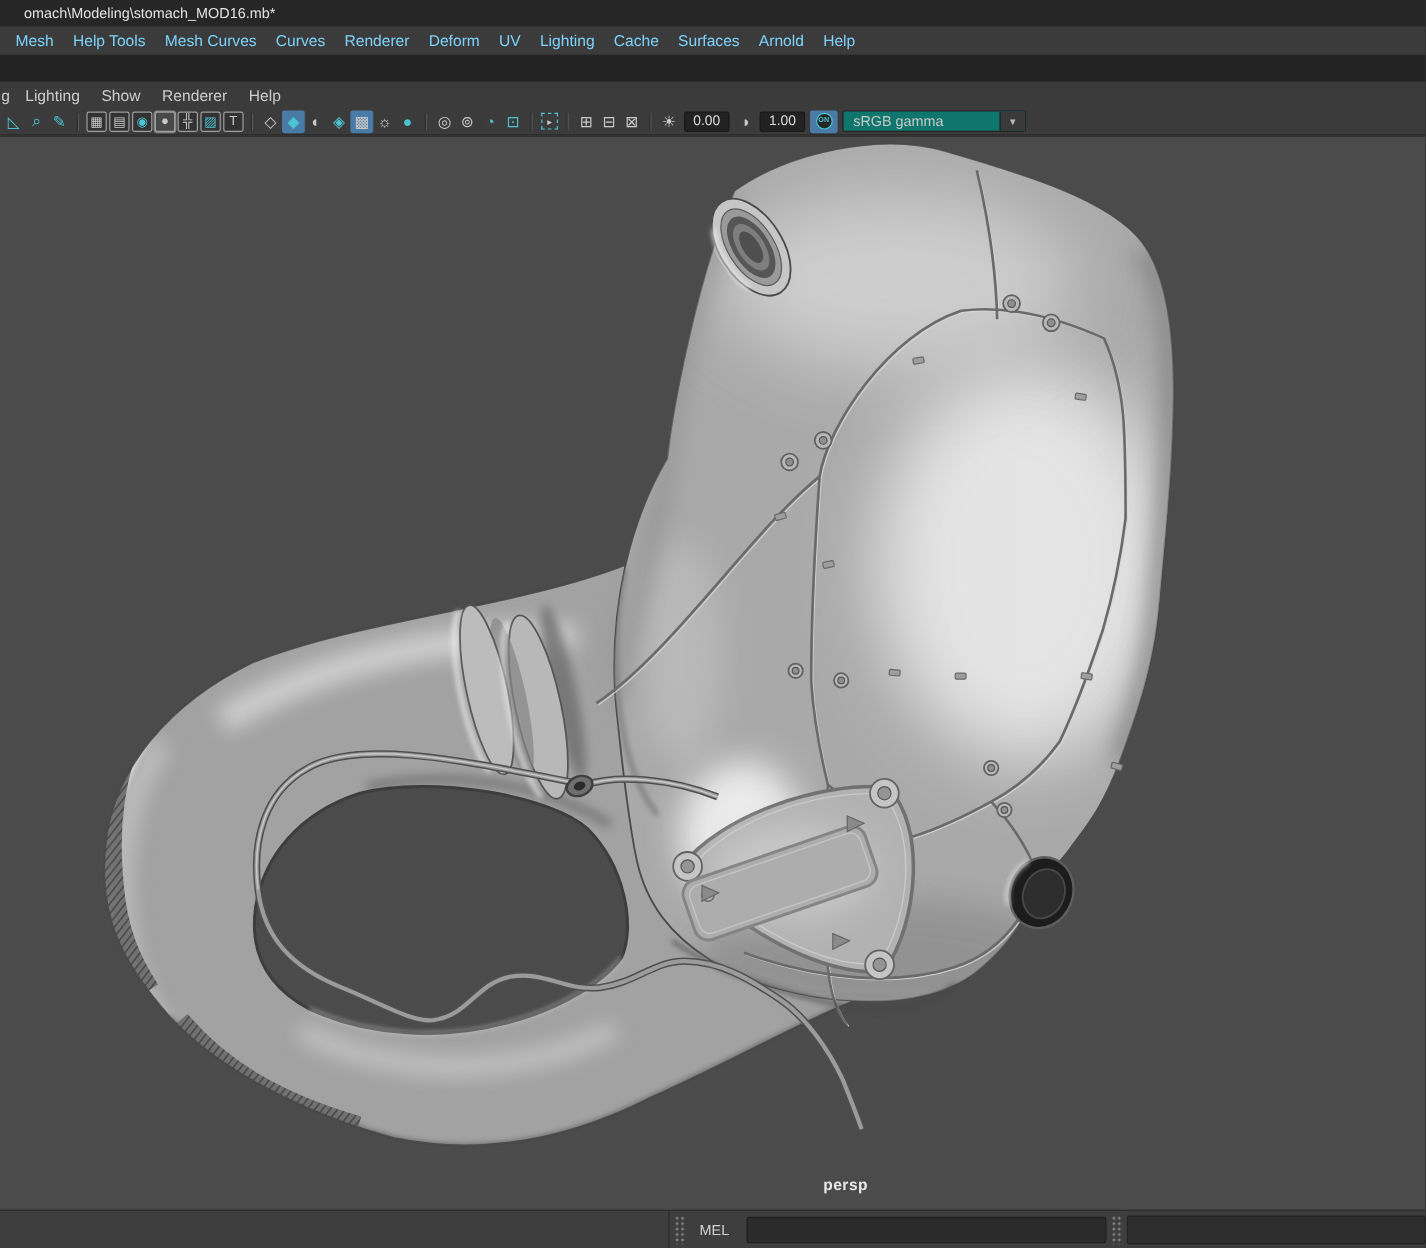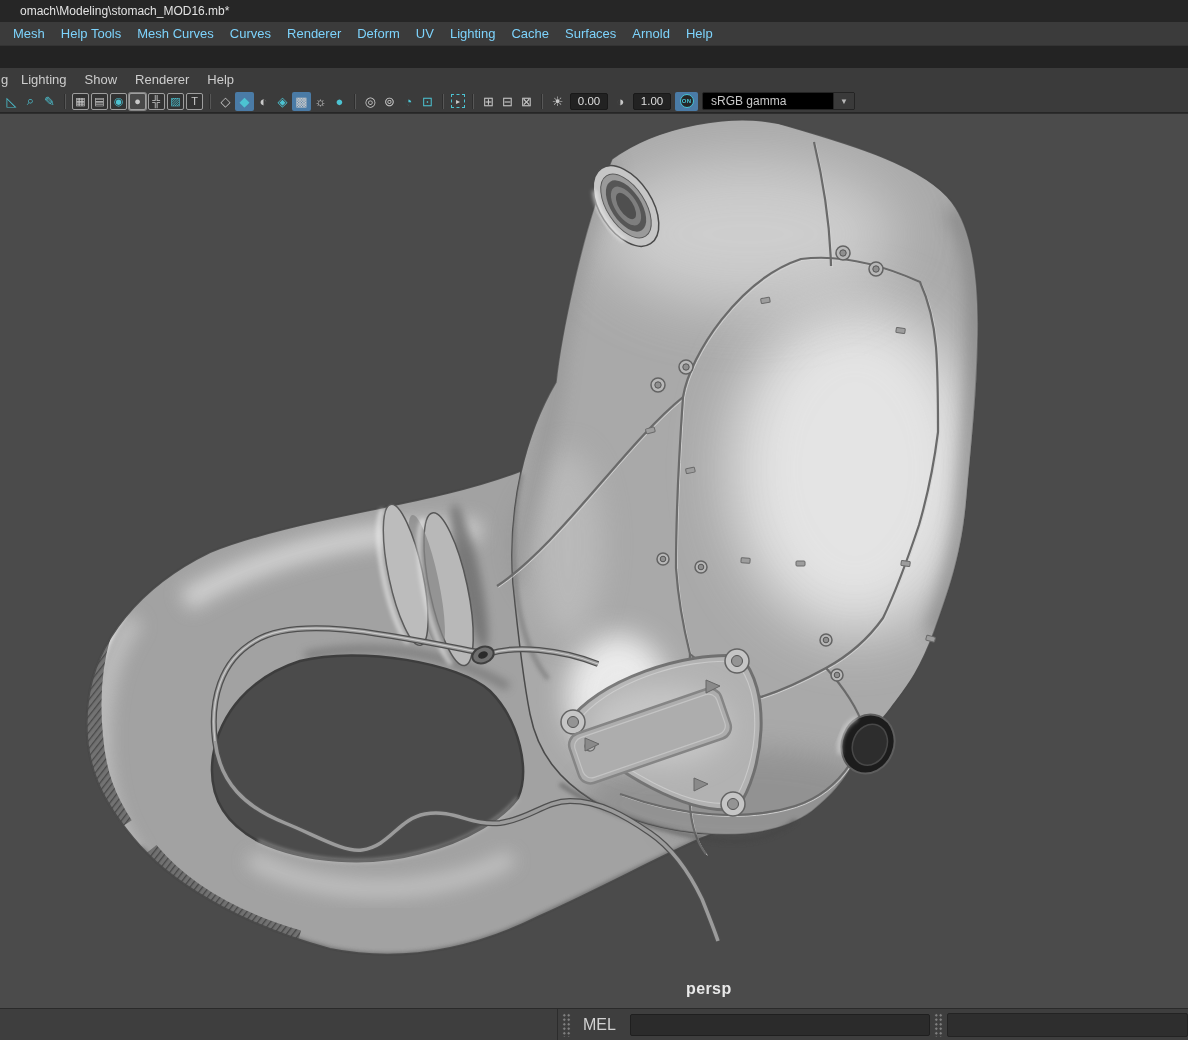--- a/index.html
+++ b/index.html
@@ -28,36 +28,36 @@
   .tfield { width:38px; height:17px; background:#222; color:#dedede; font-size:11.5px;
             display:flex; align-items:center; justify-content:center; border-radius:2px;
             border:1px solid #191919; margin:12px 3px; flex:none; }
   .iso { width:14px; height:14px; border:1.5px dashed #4cc3d2; display:flex; align-items:center;
          justify-content:center; color:#c9c9c9; font-size:8px; margin:0 2px; flex:none; }
   .toggle-on { width:23px; height:19px; background:#4a7ba6; border-radius:2px; display:flex;
                align-items:center; justify-content:center; margin:0 4px 0 1px; flex:none; }
   .toggle-on .circ { width:14px; height:14px; border:1.5px solid #46c5d5; border-radius:50%;
                      background:#262626; display:flex; align-items:center; justify-content:center;
                      font-size:6px; font-weight:bold; color:#46c5d5; letter-spacing:.2px; }
-  .dropdown { height:18px; width:153px; background:#000000; border:1px solid #242424;
+  .dropdown { height:18px; width:153px; background:#0f766e; border:1px solid #242424;
               border-radius:2px; display:flex; align-items:center; color:#c9c9c9;
               font-size:12px; flex:none; }
   .dropdown .lbl { padding:0 8px; flex:1; }
   .dropdown .arrow { width:21px; height:100%; background:#3a3a3a; display:flex; align-items:center;
                      justify-content:center; color:#b8b8b8; font-size:8px;
                      border-left:1px solid #242424; }
   .viewport { position:relative; height:895px; background:#4b4b4b; border-top:1px solid #2e2e2e; }
-  .cam-label { position:absolute; left:686px; top:866px; color:#e9e9e9; font-size:16px;
+  .cam-label { position:absolute; left:686px; top:866px; color:#e9e9e9; font-size:13px;
                font-weight:bold; letter-spacing:.4px; }
   .cmdline { height:33px; background:#3e3e3e; border-top:1px solid #2a2a2a; display:flex;
              align-items:center; }
   .cmd-spacer { width:558px; height:100%; border-right:1px solid #2c2c2c; }
   .grip { width:9px; height:24px; margin-left:4px; flex:none;
           background:radial-gradient(#858585 1px, transparent 1.3px) 0 0 / 4.5px 4.5px repeat; }
-  .cmd-lang { color:#d2d2d2; font-size:16px; margin:0 14px 0 12px; }
+  .cmd-lang { color:#d2d2d2; font-size:12px; margin:0 14px 0 12px; }
   .cmd-input { width:300px; height:22px; background:#2b2b2b; border:1px solid #1f1f1f;
                border-radius:2px; color:#ddd; font-size:12px; padding:0 6px;
                font-family:"Liberation Mono", monospace; }
   .cmd-output { flex:1; height:24px; background:#2e2e2e; border:1px solid #232323;
                 border-radius:2px; margin:0 0 0 4px; color:#bbb; font-size:12px;
                 display:flex; align-items:center; padding:0 6px; }
 </style>
 </head>
 <body>
 

